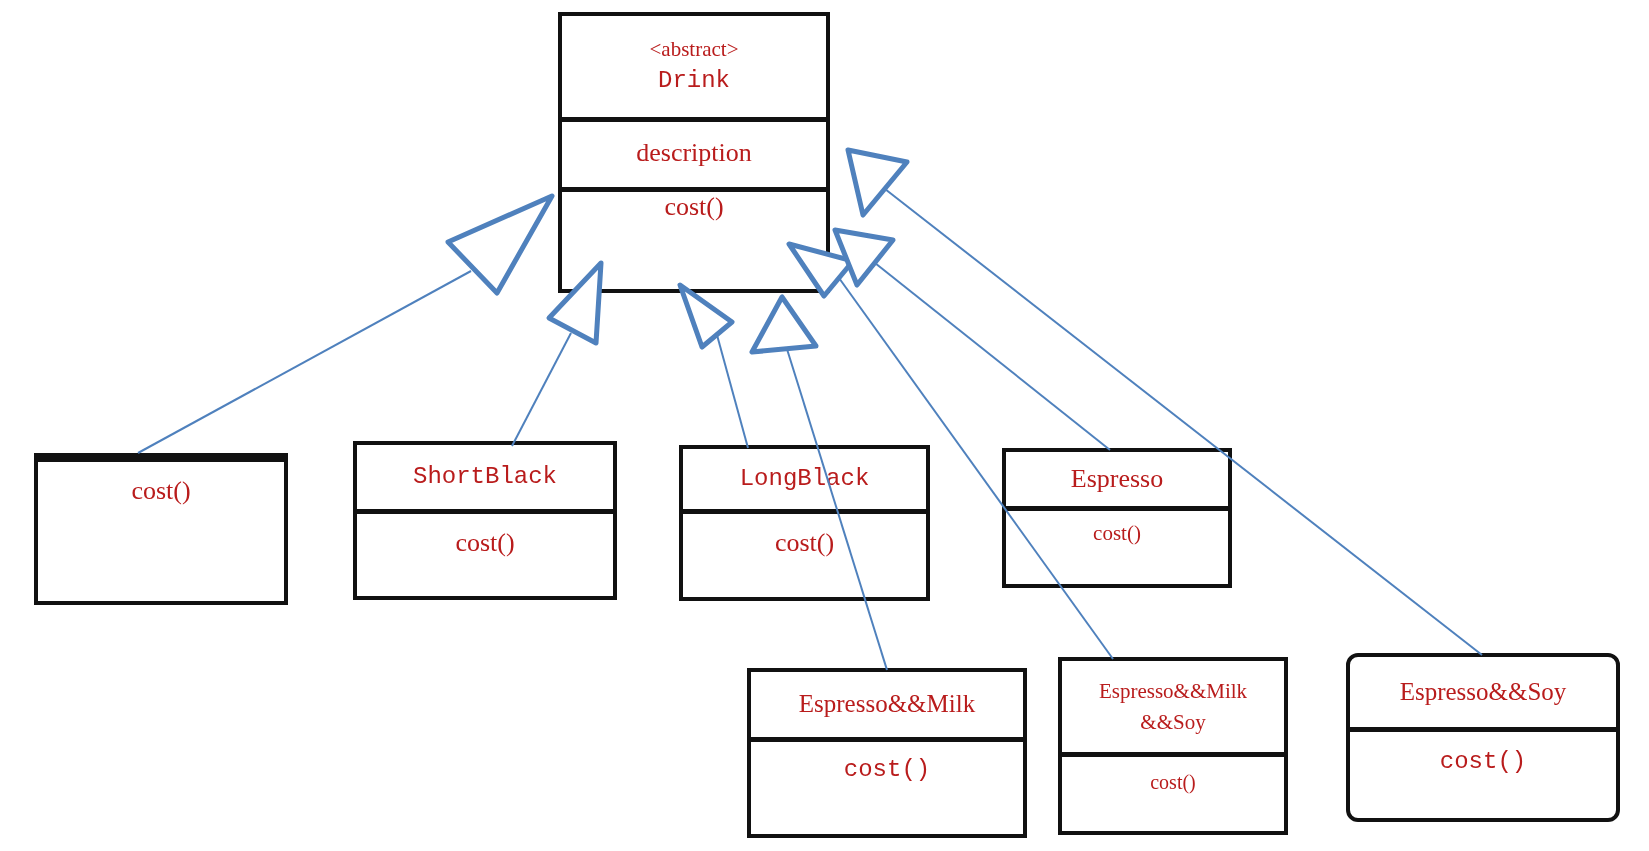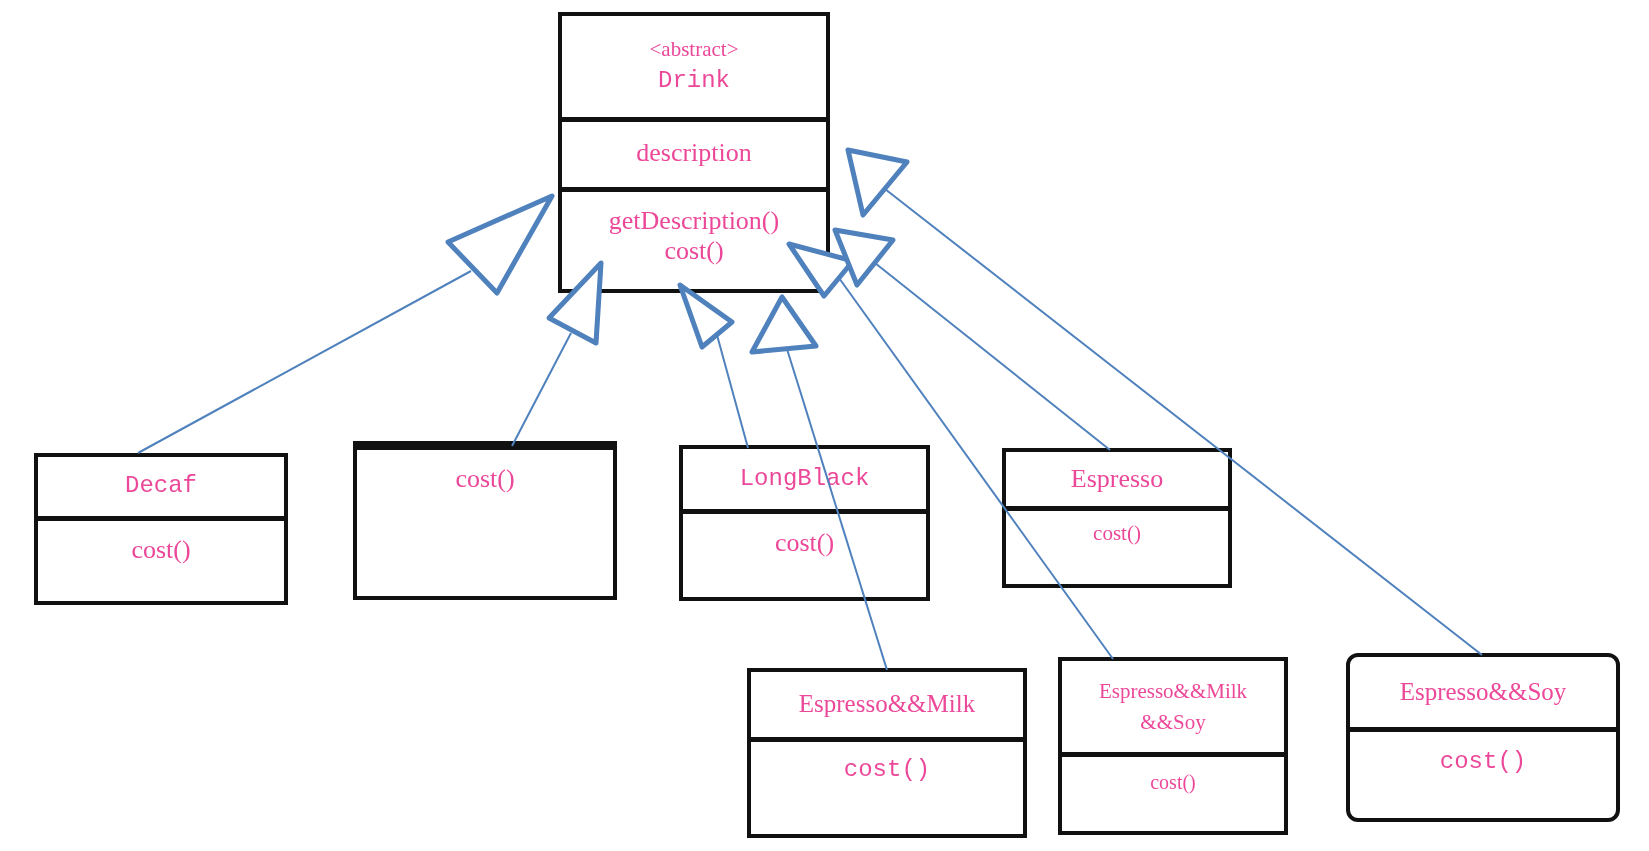--- a/index.html
+++ b/index.html
@@ -7,21 +7,21 @@
     --border:#111111;
     --bg:#ffffff;
   }
   html,body{margin:0;padding:0;background:#fff;}
   #canvas{
     position:relative;
     width:1649px;height:851px;
     background:var(--bg);
     overflow:hidden;
     font-family:"Liberation Serif","DejaVu Serif",serif;
-    color:#ec4899;
+    color:#b91c1c;
   }
   .uml-box{
     position:absolute;
     background:#fff;
     border:4px solid var(--border);
     box-sizing:border-box;
     z-index:1;
   }
   .uml-title{
     display:flex;flex-direction:column;
@@ -63,35 +63,34 @@
 
   <div class="uml-box" style="left:558px;top:12px;width:272px;height:281px;">
     <div class="uml-title" style="height:101px;">
       <span class="uml-text fs21">&lt;abstract&gt;</span>
       <span class="uml-text fs23">Drink</span>
     </div>
     <div class="uml-section" style="height:70px;">
       <span class="uml-text fs22 pt16">description</span>
     </div>
     <div class="uml-section" style="height:106px;">
-      <span class="uml-text fs22 pt14">getDescription()</span>
       <span class="uml-text fs22">cost()</span>
     </div>
   </div>
 
   <div class="uml-box" style="left:34px;top:453px;width:254px;height:152px;">
-    <div class="uml-title" style="height:59px;">
-      <span class="uml-text fs23">Decaf</span>
-    </div>
     <div class="uml-section" style="height:85px;">
       <span class="uml-text fs22 pt14">cost()</span>
     </div>
   </div>
 
   <div class="uml-box" style="left:353px;top:441px;width:264px;height:159px;">
+    <div class="uml-title" style="height:64px;">
+      <span class="uml-text fs23">ShortBlack</span>
+    </div>
     <div class="uml-section" style="height:87px;">
       <span class="uml-text fs22 pt14">cost()</span>
     </div>
   </div>
 
   <div class="uml-box" style="left:679px;top:445px;width:251px;height:156px;">
     <div class="uml-title" style="height:60px;">
       <span class="uml-text fs23">LongBlack</span>
     </div>
     <div class="uml-section" style="height:88px;">

